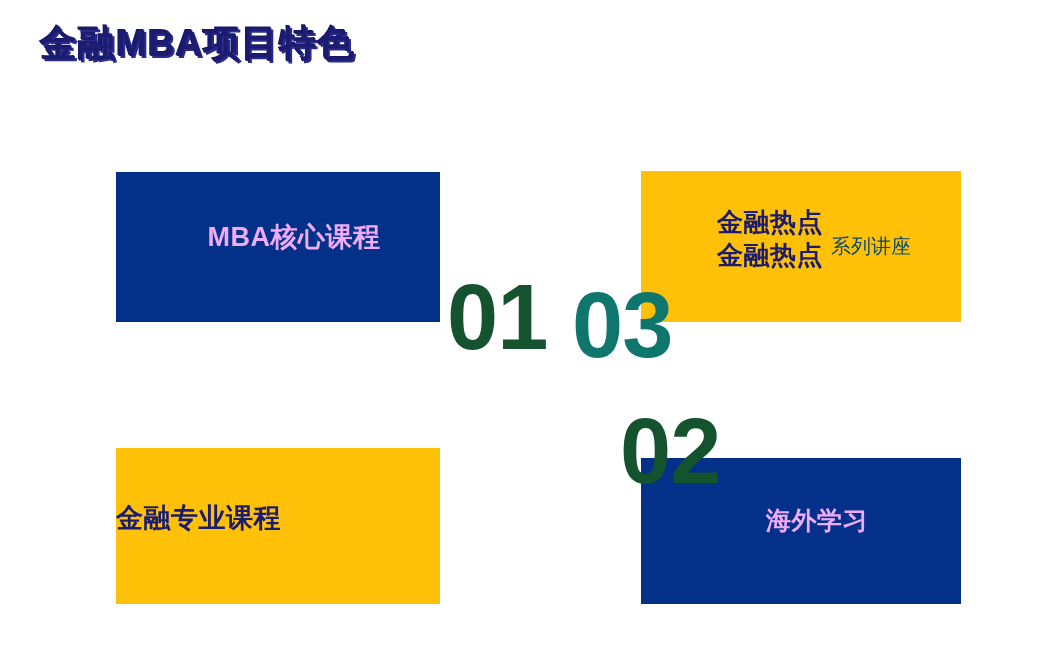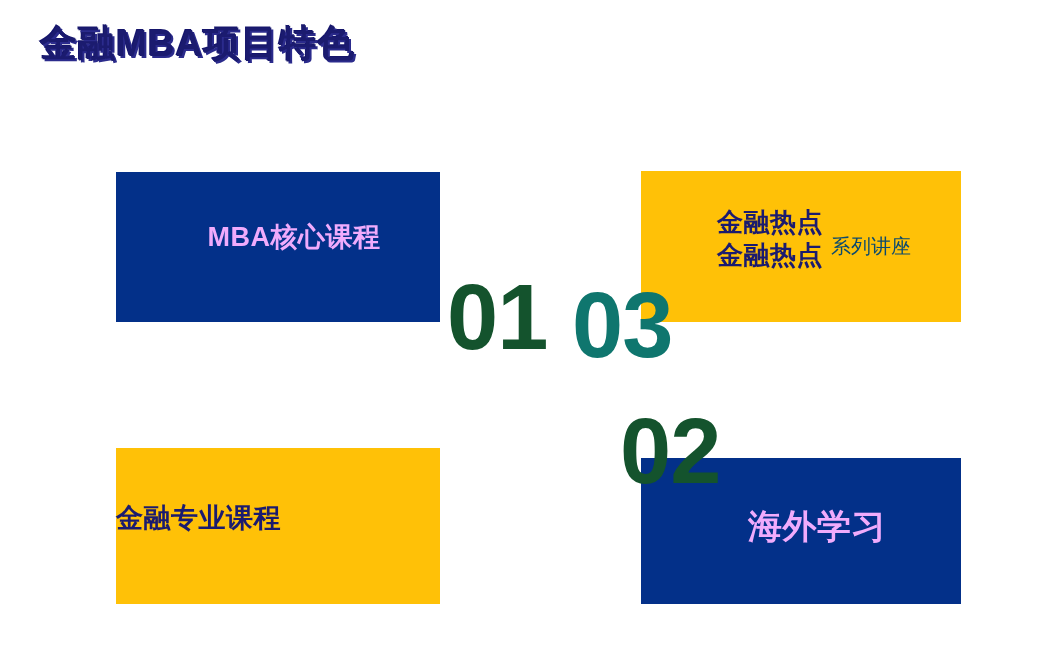--- a/index.html
+++ b/index.html
@@ -113,21 +113,21 @@
 
   
   #panel-4 {
     left: 641px; top: 458px;
     width: 320px; height: 146px;
   }
   #panel-4-label {
     left: 0; right: 0;
     top: 48px;
     text-align: center;
-    font-size: 34px;
+    font-size: 25px;
     letter-spacing: .5px;
   }
 
   
   .step-number {
     position: absolute;
     font-size: 92px;
     font-weight: bold;
     line-height: 1;
     letter-spacing: -1px;

